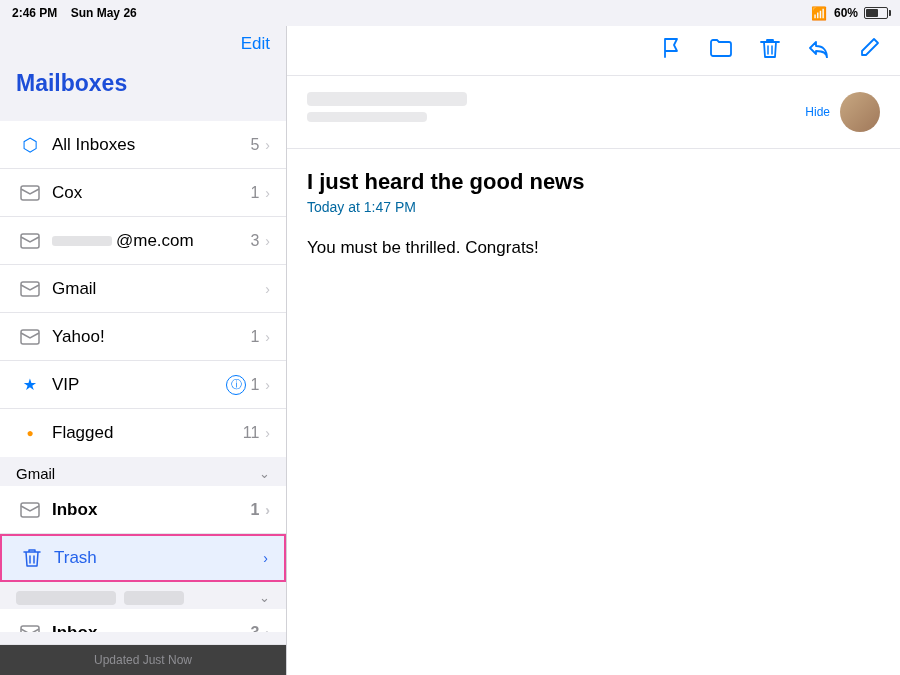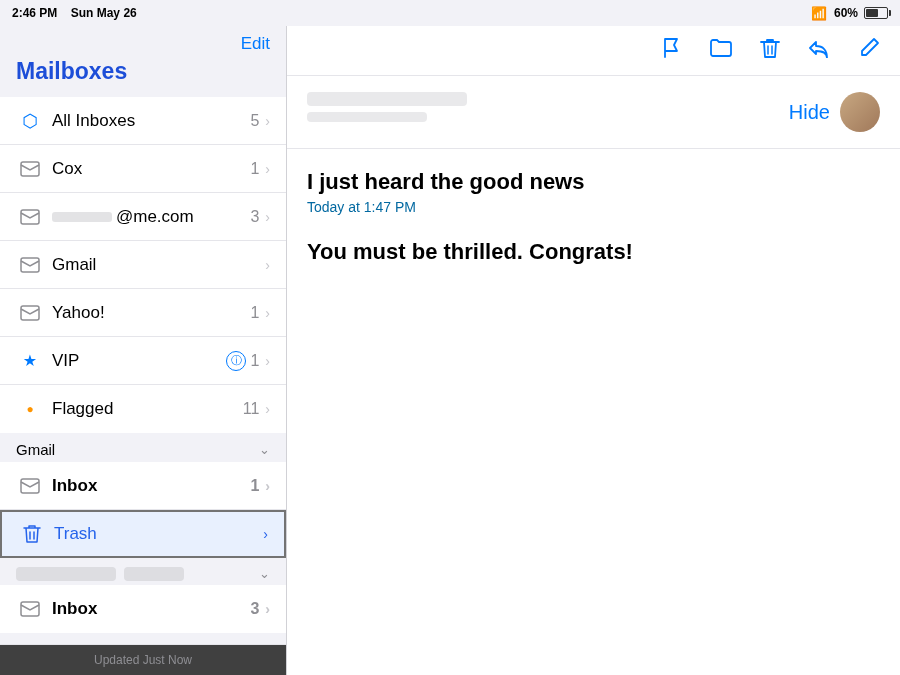--- a/index.html
+++ b/index.html
@@ -67,20 +67,21 @@
     }
 
     
     .sidebar {
       width: 287px;
       background: #f2f2f7;
       display: flex;
       flex-direction: column;
       border-right: 1px solid #d1d1d6;
       flex-shrink: 0;
+      gap: 12px;
     }
 
     .sidebar-header {
       display: flex;
       justify-content: flex-end;
       align-items: center;
       padding: 8px 16px 4px;
     }
 
     .edit-button {
@@ -114,21 +115,21 @@
       border-bottom: 1px solid #e5e5ea;
       cursor: pointer;
       position: relative;
       min-height: 48px;
     }
     .mailbox-item:last-child {
       border-bottom: none;
     }
     .mailbox-item.selected {
       background: #e8f0fe;
-      border: 2px solid #737373;
+      border: 2px solid #ec4899;
       border-radius: 0;
     }
     .mailbox-item.selected .item-icon { color: #2563eb; }
 
     .item-icon {
       width: 28px;
       font-size: 18px;
       color: #8e8e93;
       display: flex;
       align-items: center;
@@ -268,21 +269,21 @@
     }
 
     .email-header-right {
       display: flex;
       align-items: center;
       gap: 10px;
     }
 
     .hide-button {
       color: #007aff;
-      font-size: 20px;
+      font-size: 12px;
       cursor: pointer;
       background: none;
       border: none;
     }
 
     .avatar {
       width: 40px;
       height: 40px;
       border-radius: 50%;
       background: linear-gradient(135deg, #c8a882 0%, #a0785a 100%);
@@ -301,24 +302,23 @@
       margin-bottom: 4px;
     }
 
     .email-date {
       font-size: 14px;
       color: #0369a1;
       margin-bottom: 20px;
     }
 
     .email-content {
-      font-size: 22px;
+      font-size: 17px;
       color: #000;
       line-height: 1.5;
-      font-weight: bold;
     }
 
     .inbox-item { background: #fff; font-weight: bold; }
   </style>
 </head>
 <body>
 
 <div class="status-bar">
   <div class="status-bar-left">
     <span>2:46 PM</span>

